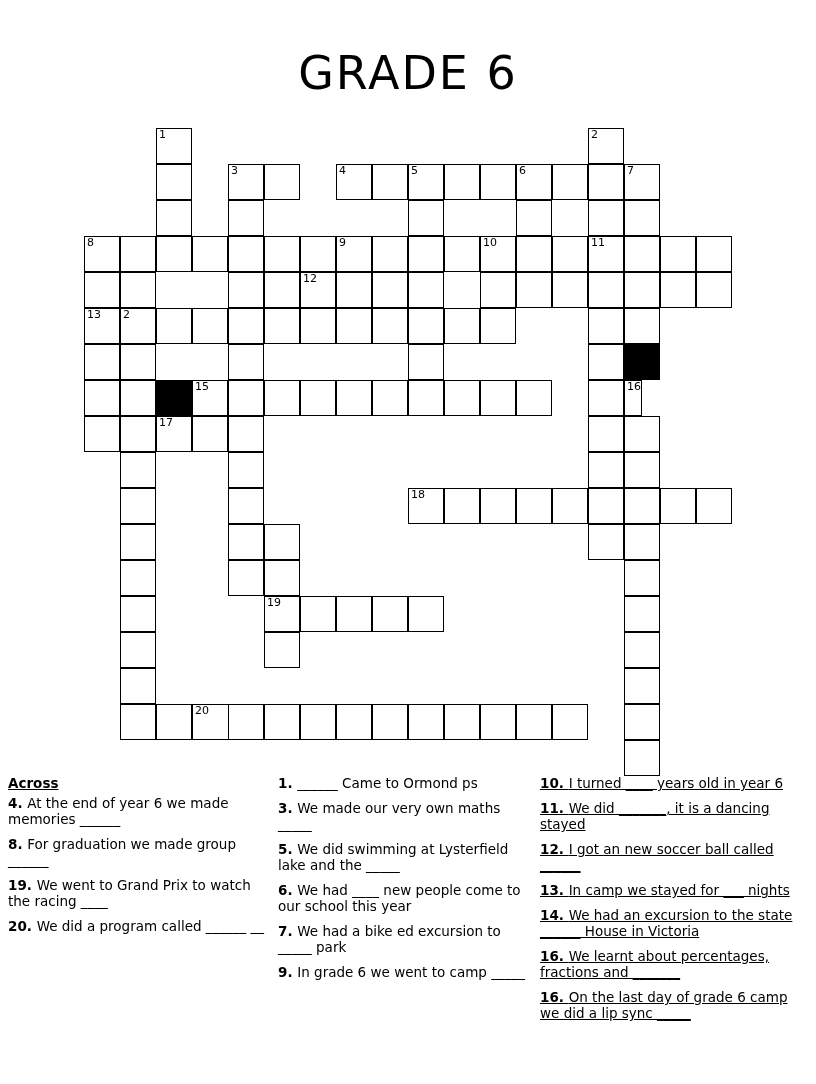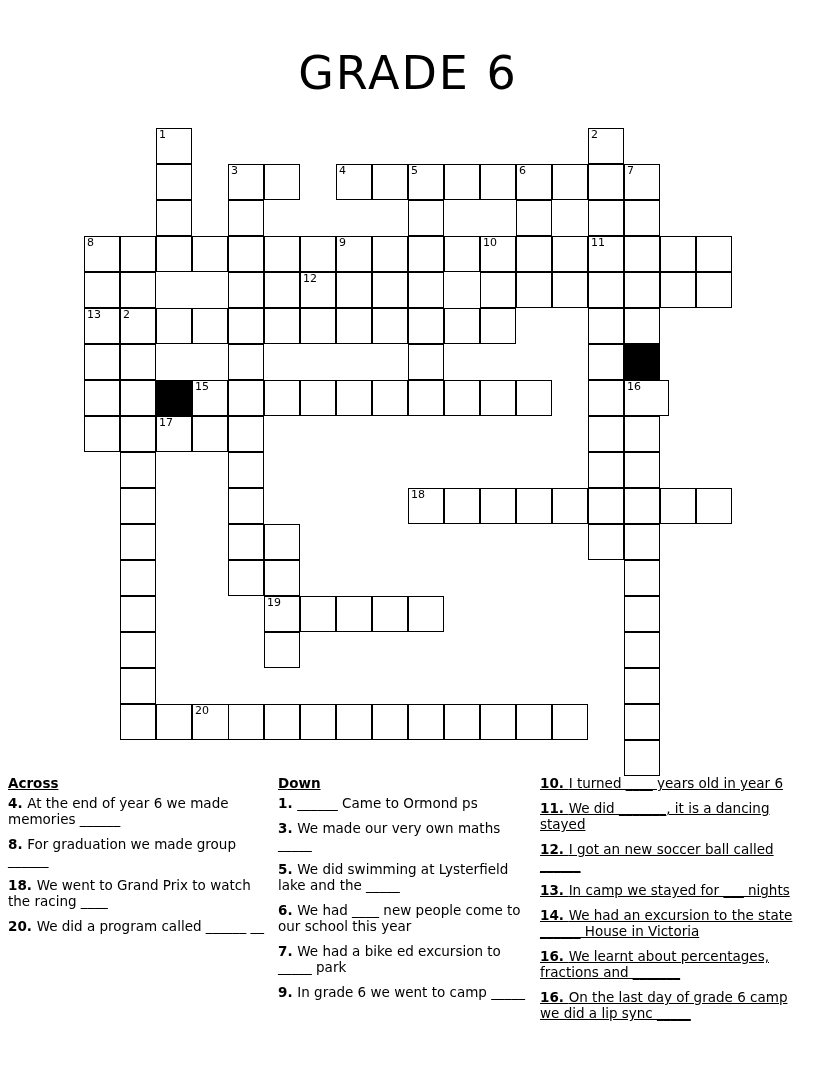--- a/index.html
+++ b/index.html
@@ -194,21 +194,21 @@
     <div class="cell" style="left: 144px; top: 252px; width: 36px; height: 36px;"></div>
     <div class="cell" style="left: 180px; top: 252px; width: 36px; height: 36px;"></div>
     <div class="cell" style="left: 216px; top: 252px; width: 36px; height: 36px;"></div>
     <div class="cell" style="left: 252px; top: 252px; width: 36px; height: 36px;"></div>
     <div class="cell" style="left: 288px; top: 252px; width: 36px; height: 36px;"></div>
     <div class="cell" style="left: 324px; top: 252px; width: 36px; height: 36px;"></div>
     <div class="cell" style="left: 360px; top: 252px; width: 36px; height: 36px;"></div>
     <div class="cell" style="left: 396px; top: 252px; width: 36px; height: 36px;"></div>
     <div class="cell" style="left: 432px; top: 252px; width: 36px; height: 36px;"></div>
     <div class="cell" style="left: 504px; top: 252px; width: 36px; height: 36px;"></div>
-    <div class="cell" style="left: 540px; top: 252px; width: 45px; height: 36px;">
+    <div class="cell" style="left: 540px; top: 252px; width: 18px; height: 36px;">
       <span class="num">16</span>
     </div>
     <div class="cell" style="left: 0px; top: 288px; width: 36px; height: 36px;"></div>
     <div class="cell" style="left: 36px; top: 288px; width: 36px; height: 36px;"></div>
     <div class="cell" style="left: 72px; top: 288px; width: 36px; height: 36px;">
       <span class="num">17</span>
     </div>
     <div class="cell" style="left: 108px; top: 288px; width: 36px; height: 36px;"></div>
     <div class="cell" style="left: 144px; top: 288px; width: 36px; height: 36px;"></div>
     <div class="cell" style="left: 504px; top: 288px; width: 36px; height: 36px;"></div>
@@ -271,26 +271,25 @@
     <div class="cell" style="left: 540px; top: 576px; width: 36px; height: 36px;"></div>
     <div class="cell" style="left: 540px; top: 612px; width: 36px; height: 36px;"></div>
   </div>
 
 <div id="clues">
   <div class="clue-col" id="col1">
     <span class="col-head">Across</span>
     <div id="across-list">
         <div class="clue"><b>4. </b><span>At the end of year 6 we made memories ______</span></div>
         <div class="clue"><b>8. </b><span>For graduation we made group ______</span></div>
-        <div class="clue"><b>18. </b><span>We went to Grand Prix to watch the racing ____</span></div>
+        <div class="clue"><b>19. </b><span>We went to Grand Prix to watch the racing ____</span></div>
         <div class="clue"><b>20. </b><span>We did a program called ______ __</span></div>
       </div>
   </div>
   <div class="clue-col" id="col2">
-    <span class="col-head">Down</span>
     <div id="down-list-1">
         <div class="clue"><b>1. </b><span>______ Came to Ormond ps</span></div>
         <div class="clue"><b>3. </b><span>We made our very own maths _____</span></div>
         <div class="clue"><b>5. </b><span>We did swimming at Lysterfield lake and the _____</span></div>
         <div class="clue"><b>6. </b><span>We had ____ new people come to our school this year</span></div>
         <div class="clue"><b>7. </b><span>We had a bike ed excursion to _____ park</span></div>
         <div class="clue"><b>9. </b><span>In grade 6 we went to camp _____</span></div>
       </div>
   </div>
   <div class="clue-col" id="col3">

